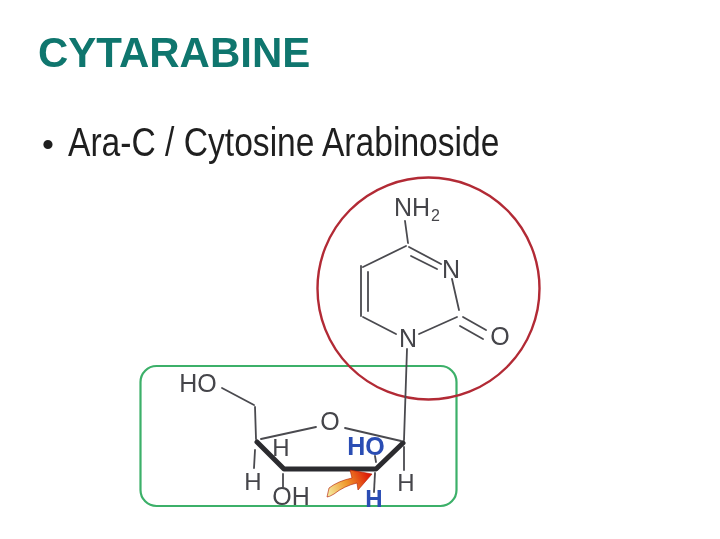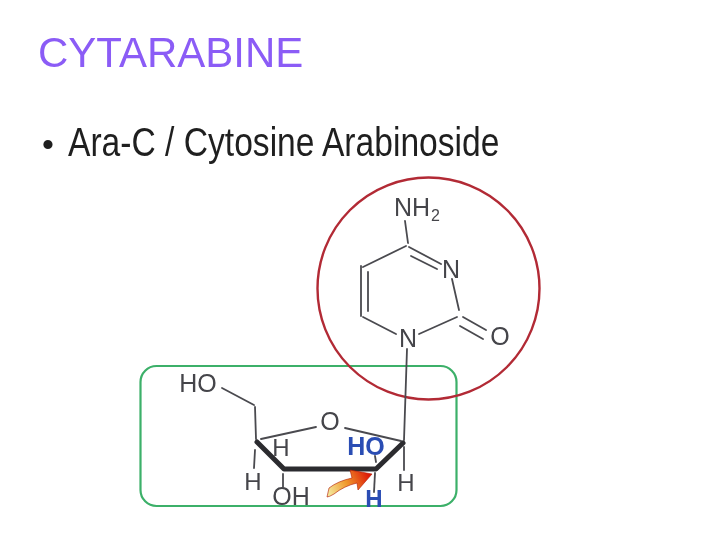--- a/index.html
+++ b/index.html
@@ -4,22 +4,22 @@
 <style>
   * { margin: 0; padding: 0; box-sizing: border-box; }
   html, body { width: 720px; height: 539px; background: #ffffff; overflow: hidden; }
   .slide {
     position: relative; width: 720px; height: 539px;
     background: #ffffff;
     font-family: "Liberation Sans", "DejaVu Sans", sans-serif;
   }
   .slide-title {
     position: absolute; left: 38px; top: 30px;
-    font-size: 42px; font-weight: normal; line-height: 1.1;
-    color: #8b5cf6; letter-spacing: 0px; white-space: nowrap;
+    font-size: 42px; font-weight: bold; line-height: 1.1;
+    color: #0f766e; letter-spacing: 0px; white-space: nowrap;
   }
   .bullet-row {
     position: absolute; left: 42px; top: 120px;
     display: flex; align-items: baseline; white-space: nowrap;
   }
   .bullet-marker {
     font-size: 34px; line-height: 44px; color: #1f1f1f;
     width: 26px; display: inline-block;
   }
   .bullet-text {

